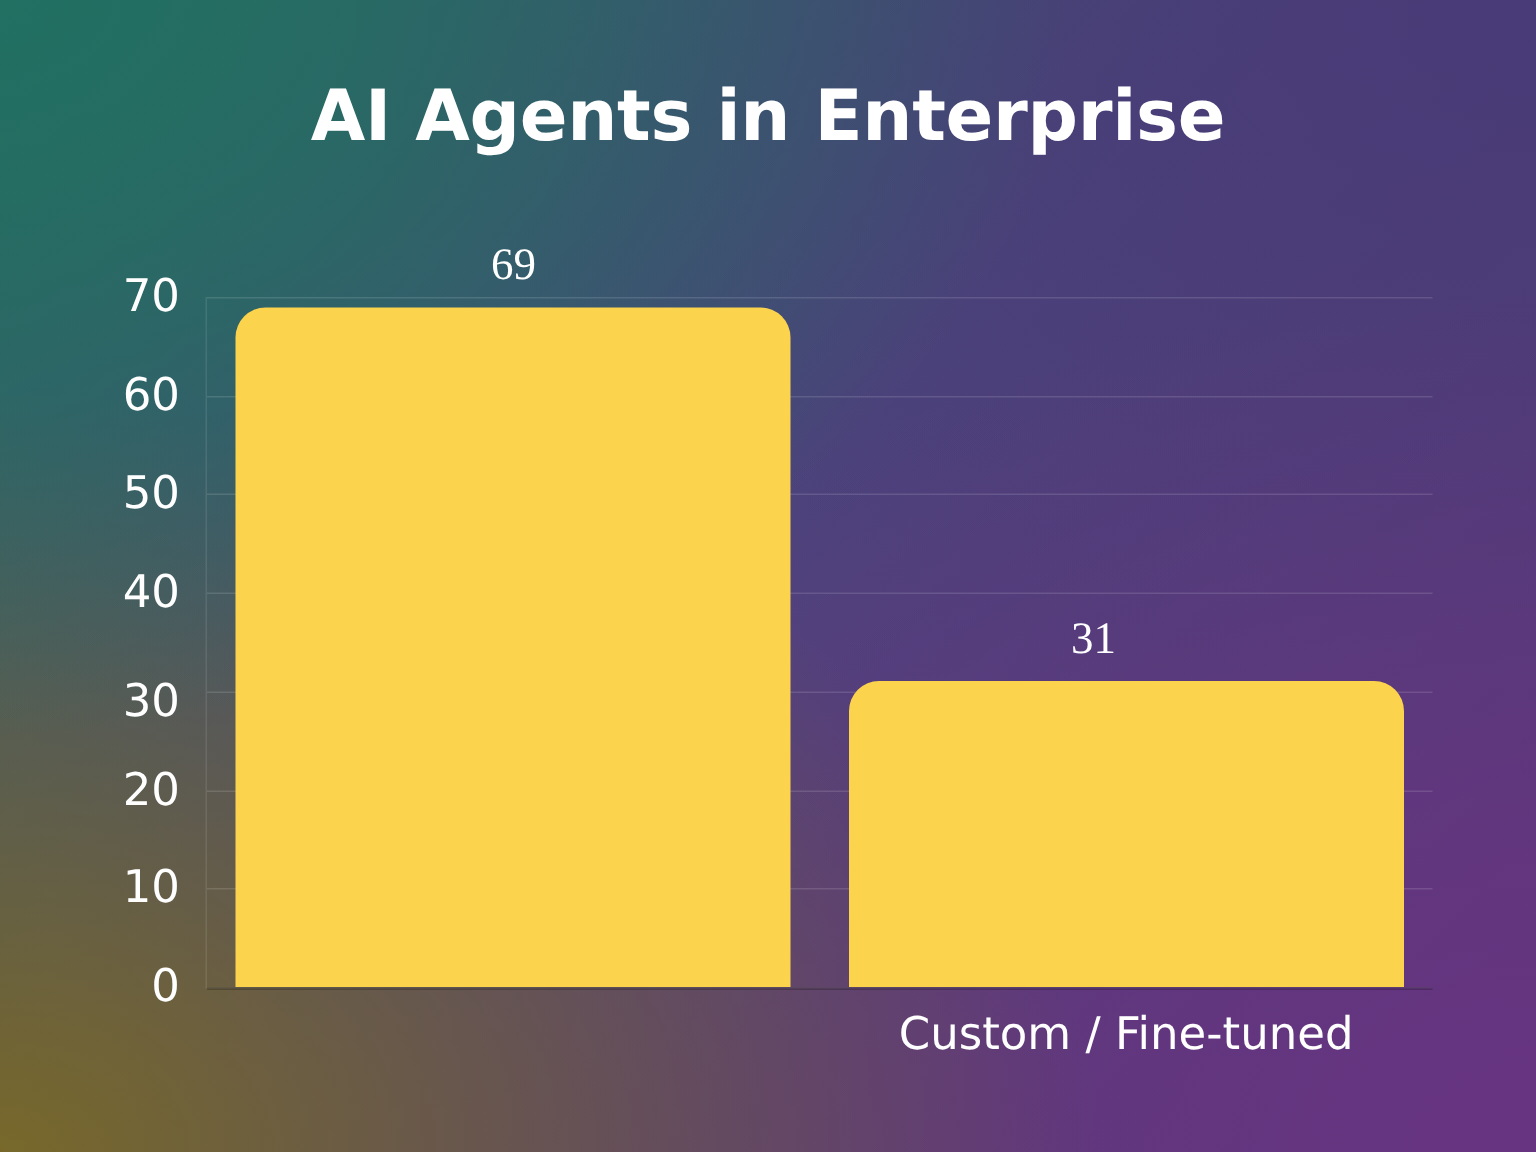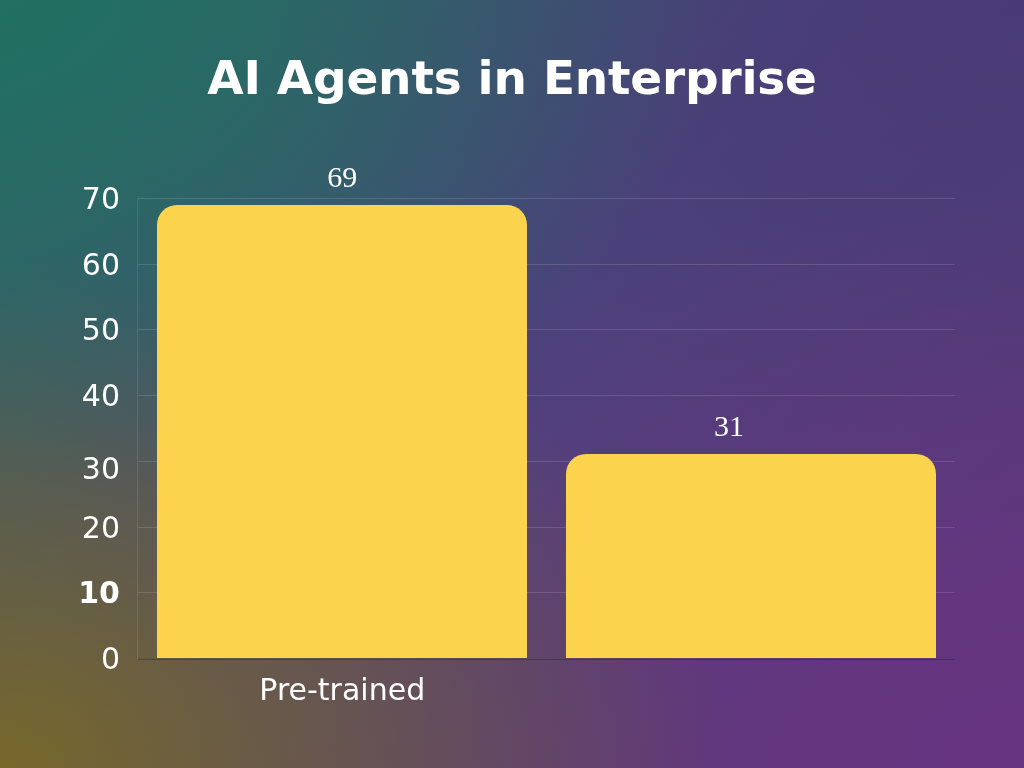--- a/index.html
+++ b/index.html
@@ -124,21 +124,21 @@
 </style>
 </head>
 <body>
 
 <div id="chart-canvas">
 
   <div class="chart-title">AI Agents in Enterprise</div>
 
   <div class="ytick-col">
       <div class="ytick" style="top: 658px;">0</div>
-      <div class="ytick" style="top: 592.286px; font-weight: bold;">10</div>
+      <div class="ytick" style="top: 592.286px;">10</div>
       <div class="ytick" style="top: 526.571px;">20</div>
       <div class="ytick" style="top: 468px;">30</div>
       <div class="ytick" style="top: 395.143px;">40</div>
       <div class="ytick" style="top: 329.429px;">50</div>
       <div class="ytick" style="top: 263.714px;">60</div>
       <div class="ytick" style="top: 198px;">70</div>
     </div>
 
   <div class="axis-spine-y"></div>
 
@@ -151,15 +151,15 @@
       <div class="gridline" style="top: 131.429px;"></div>
       <div class="gridline" style="top: 65.7143px;"></div>
       <div class="gridline" style="top: 0px;"></div>
       <div class="bar" style="left: 19.4037px; width: 369.692px; height: 453.429px; background: rgb(252, 211, 77);"></div>
       <div class="bar" style="left: 427.904px; width: 369.692px; height: 203.714px; background: rgb(252, 211, 77);"></div>
     </div>
 
   <div class="axis-baseline"></div>
 
 <div class="bar-value" style="left: 342.25px; top: 159.571px;">69</div>
-    <div class="xtick" style="left: 342.25px;">Pre-trained</div>
     <div class="bar-value" style="left: 729px; top: 409.286px;">31</div>
+    <div class="xtick" style="left: 750.75px;">Custom / Fine-tuned</div>
   </div>
 
 </body></html>

